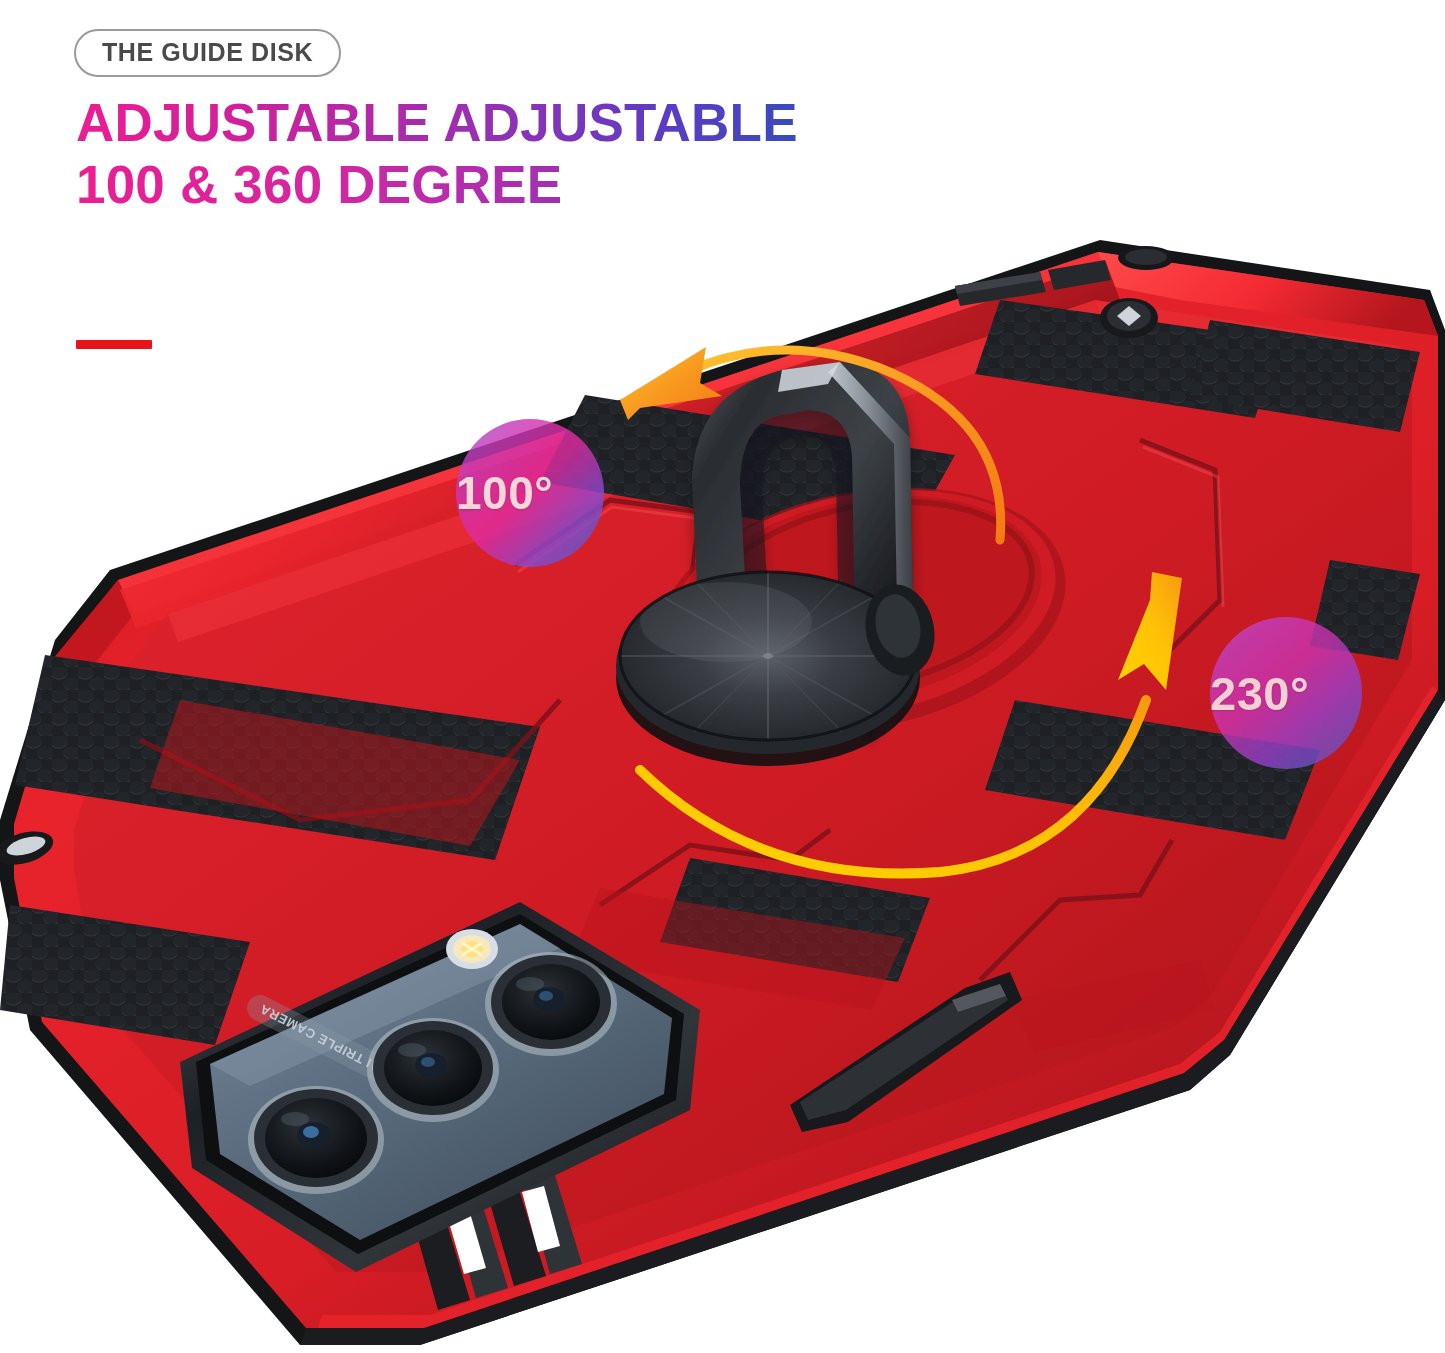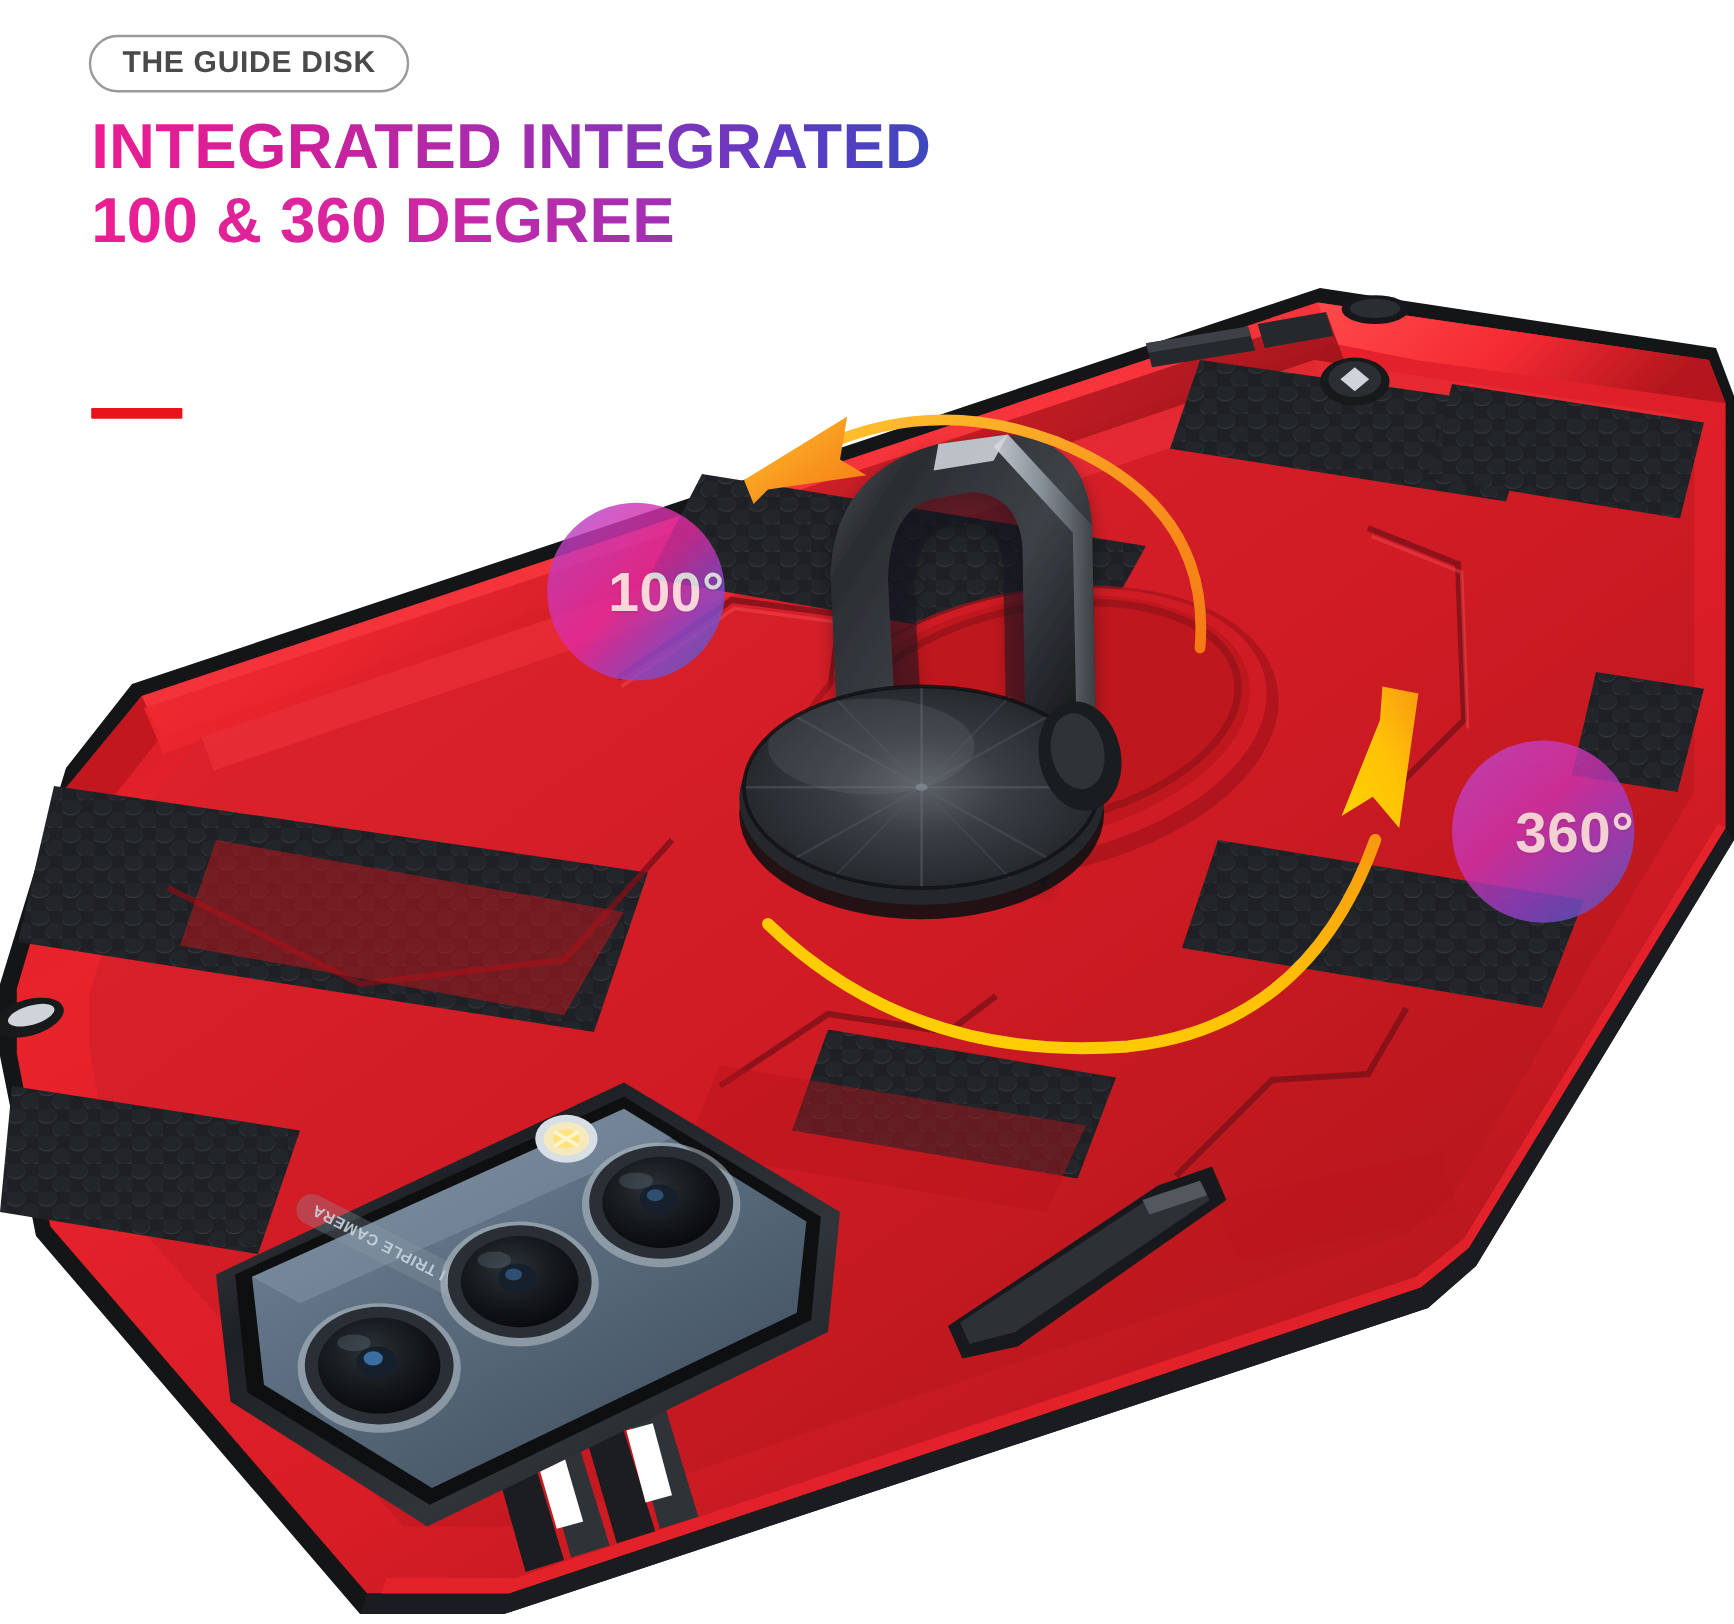--- a/index.html
+++ b/index.html
@@ -94,21 +94,21 @@
     z-index: 10;
   }
   #product-stage svg { display: block; }
 
   
   .deg-badge {
     position: absolute;
     border-radius: 50%;
     display: flex;
     align-items: center;
-    justify-content: flex-end;
+    justify-content: flex-start;
     z-index: 50;
   }
   .deg-badge .deg-label {
     font-size: 46px;
     font-weight: bold;
     color: #ffffff;
     letter-spacing: 0.5px;
     line-height: 1;
     font-family: "Liberation Sans", sans-serif;
     text-shadow: 0 1px 2px rgba(60,0,60,0.22);
@@ -497,28 +497,28 @@
     </svg>
   </div>
 
   <div id="header">
 
     <div id="eyebrow-pill">
       <span class="pill-text">THE GUIDE DISK</span>
     </div>
 
     <h1 id="headline" style="margin:0;">
-      <span class="hl-line hl-line-1">INTEGRATED INTEGRATED</span>
+      <span class="hl-line hl-line-1">ADJUSTABLE ADJUSTABLE</span>
       <span class="hl-line hl-line-2">100 &amp; 360 DEGREE</span>
     </h1>
 
     <div id="accent-rule"></div>
   </div>
 
   <div id="badge-100" class="deg-badge">
     <span class="deg-label">100°</span>
   </div>
 
   <div id="badge-360" class="deg-badge">
-    <span class="deg-label">360°</span>
+    <span class="deg-label">230°</span>
   </div>
 
 </div>
 
 </body></html>

